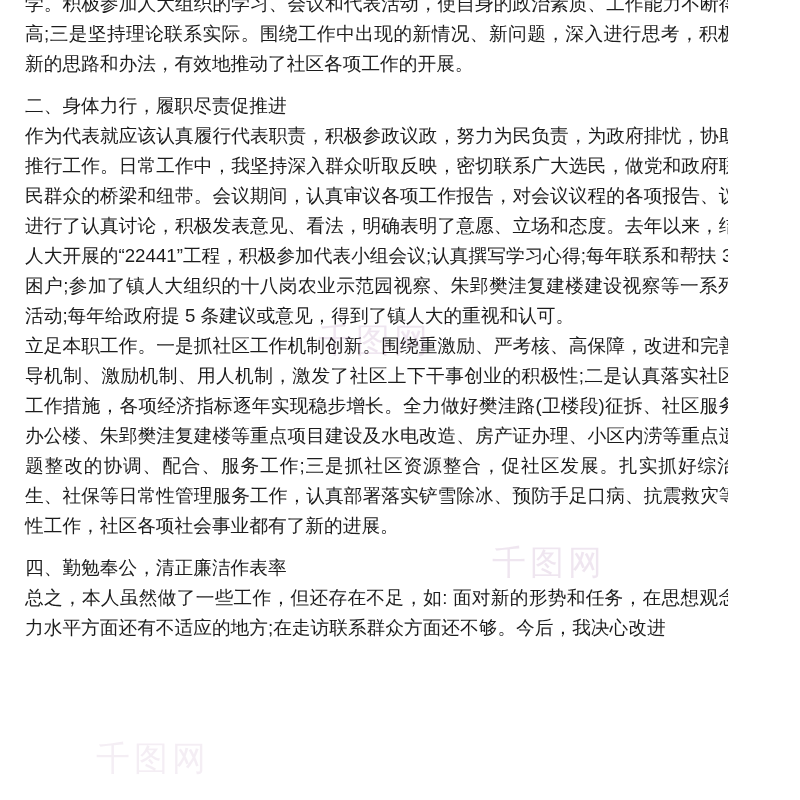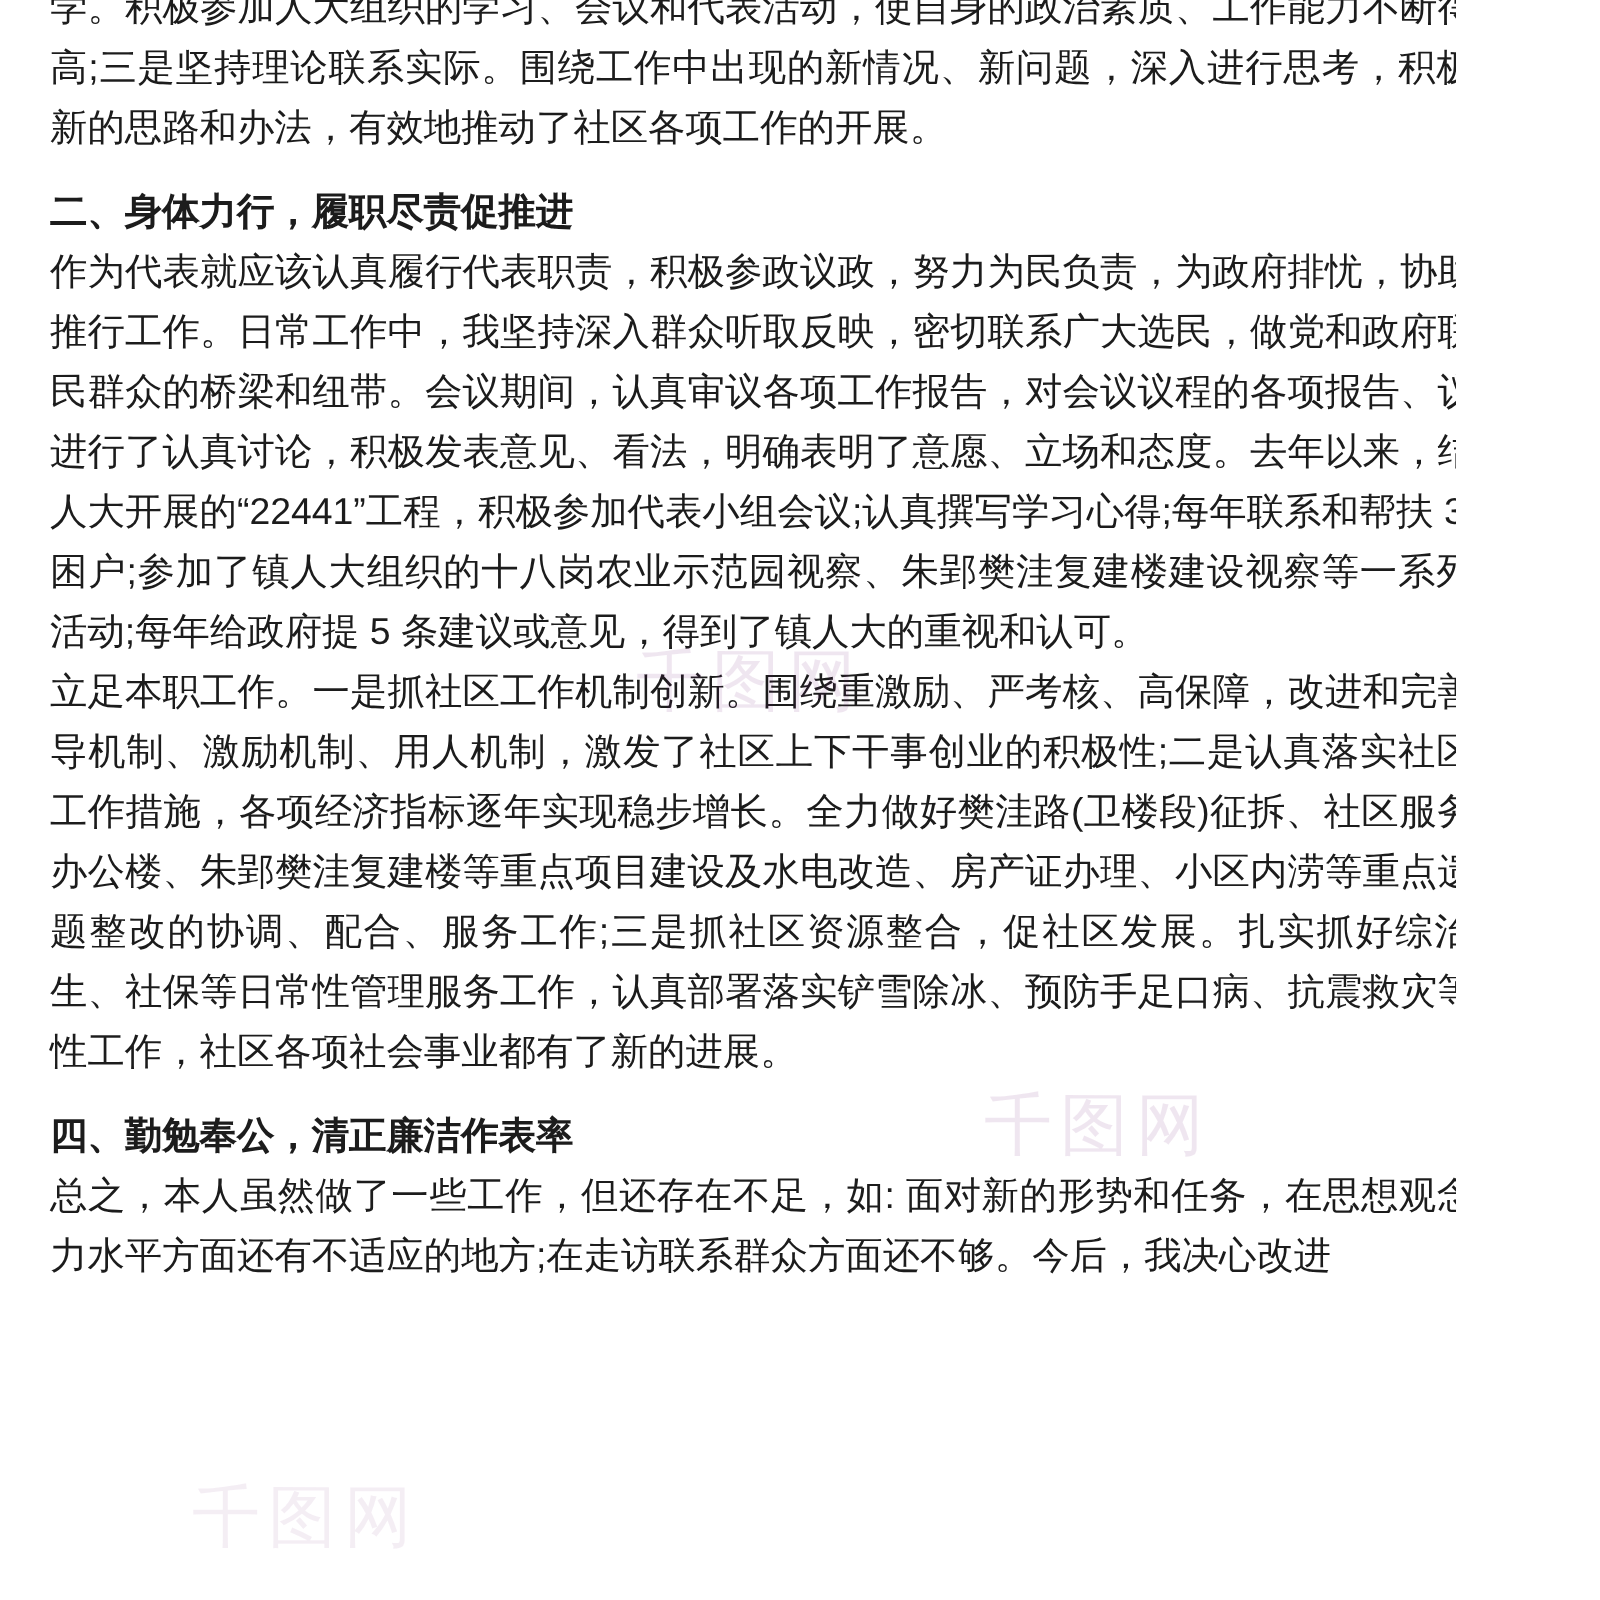--- a/index.html
+++ b/index.html
@@ -24,21 +24,21 @@
     left: 25px;
     width: 750px;
     color: #1c1c1c;
     font-size: 18.7px;
     line-height: 30px;
     text-align: justify;
     text-justify: inter-ideograph;
     word-break: break-all;
   }
   .doc p { margin: 0; }
-  .doc p.heading { margin-top: 12px; font-weight: bold; }
+  .doc p.heading { margin-top: 12px; font-weight: normal; }
   .wm {
     position: absolute;
     color: #701a75;
     opacity: 0.10;
     font-size: 34px;
     letter-spacing: 4px;
     pointer-events: none;
     user-select: none;
   }
   .wm-a { left: 318px; top: 318px; }

